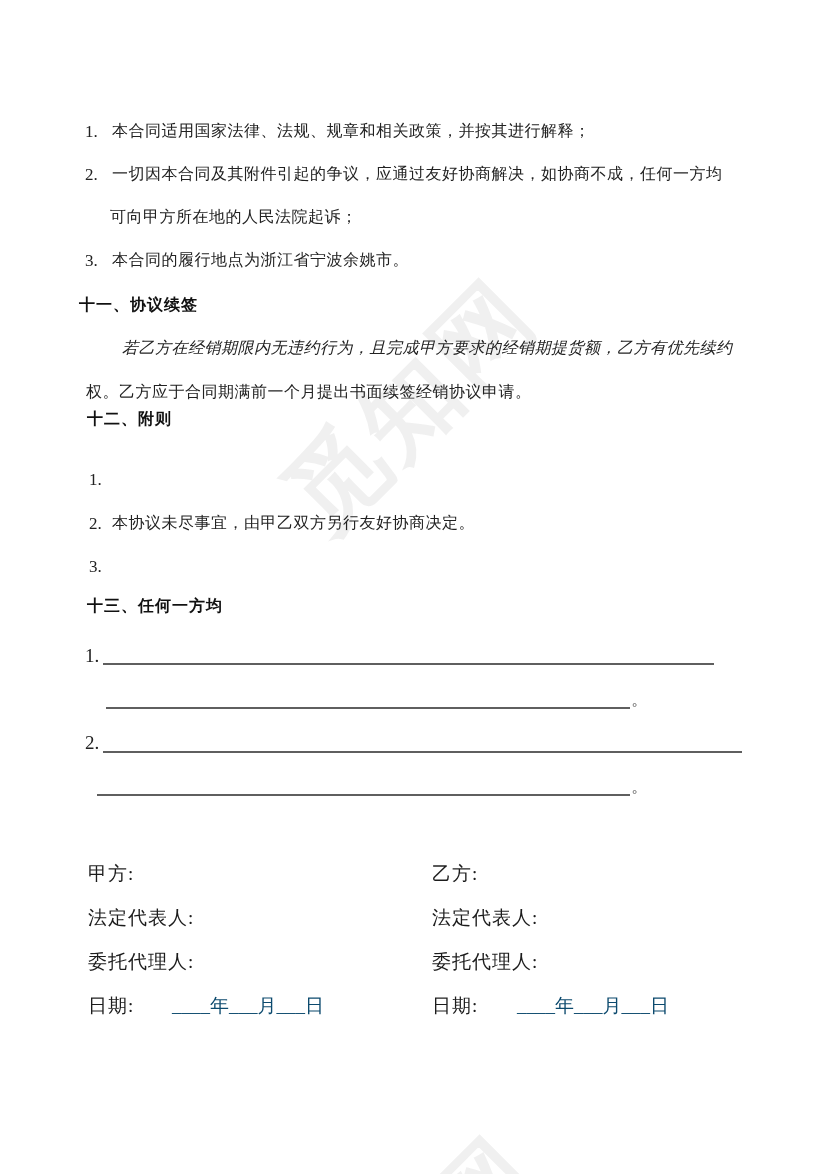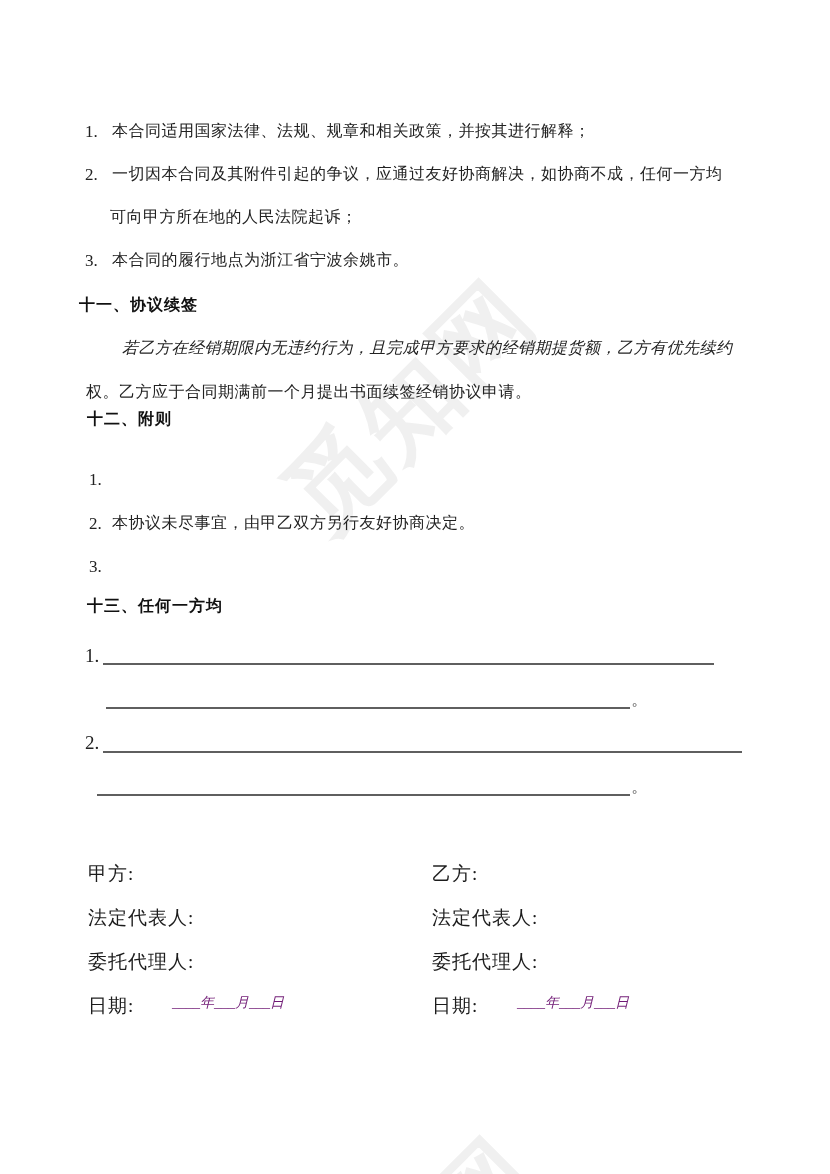--- a/index.html
+++ b/index.html
@@ -23,21 +23,21 @@
   }
   .num{position:absolute;font-size:17px;line-height:1;color:#222222;}
   .hd{font-weight:bold;color:#111111;letter-spacing:1px;}
   .bignum{position:absolute;font-size:19px;line-height:1;color:#222222;}
   .rule{
     position:absolute;height:0;
     border-top:2px solid #5f5f5f;
   }
   .period{position:absolute;font-size:17px;line-height:1;color:#333333;}
   .sig{position:absolute;font-size:19px;line-height:1;color:#1c1c1c;letter-spacing:1px;white-space:nowrap;}
-  .datefill{position:absolute;font-size:14px;line-height:1;color:#701a75;letter-spacing:0;white-space:nowrap;font-style:italic;}
+  .datefill{position:absolute;font-size:19px;line-height:1;color:#0c4a6e;letter-spacing:0;white-space:nowrap;}
   .watermark{
     position:absolute;
     font-size:96px;font-weight:bold;line-height:1;
     letter-spacing:6px;white-space:nowrap;
     color:rgba(40,40,40,0.07);
     transform:rotate(-45deg);
     pointer-events:none;
     font-family:"Liberation Sans","DejaVu Sans",sans-serif;
   }
   #wm-middle{left:258px;top:357px;}

